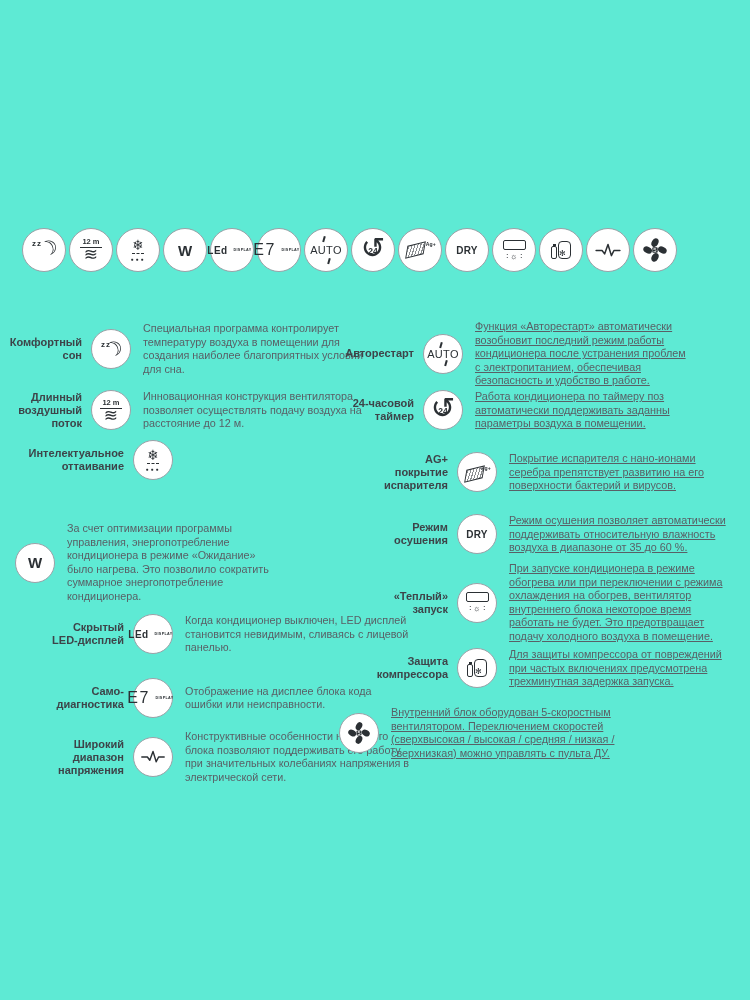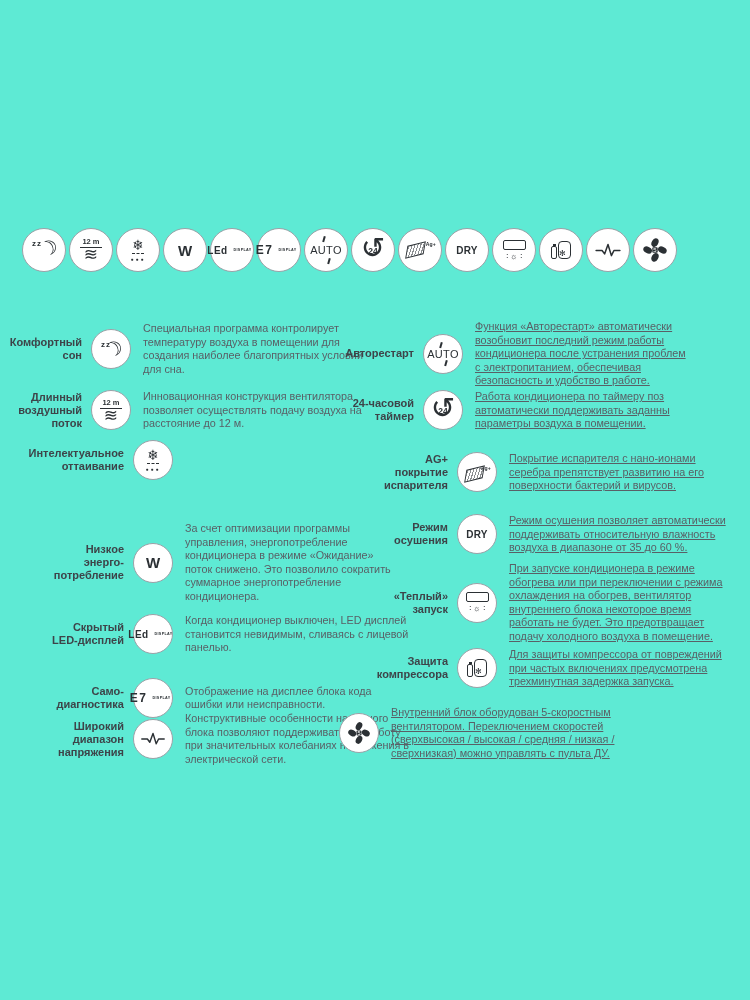--- a/index.html
+++ b/index.html
@@ -14,21 +14,21 @@
   .c44{width:44px;height:44px;}
   .c40{width:40px;height:40px;}
 
   .ic{display:flex;align-items:center;justify-content:center;color:inherit;}
   .col{flex-direction:row;}
   .ic b,.ic i{font-style:normal;display:block;}
 
   .tw{font-size:15px;font-weight:800;}
   .tdry{font-size:10px;font-weight:800;letter-spacing:.3px;}
   .tled{font-size:10px;font-weight:700;letter-spacing:.5px;}
-  .te7{font-size:12px;font-weight:700;letter-spacing:1.5px;}
+  .te7{font-size:16px;font-weight:400;letter-spacing:1.5px;}
   .tdisp{font-size:6px;font-weight:700;transform:scale(.62);letter-spacing:.5px;margin-top:-1px;}
   .tauto{font-size:11px;font-weight:400;letter-spacing:.3px;}
 
   .ic-sleep{position:relative;width:100%;height:100%;}
   .moon::before{content:"☽";position:absolute;right:7px;top:7px;font-size:20px;
                 font-weight:700;transform:rotate(-24deg);}
   .zz{position:absolute;left:9px;top:10px;font-size:8px;font-weight:800;letter-spacing:1px;}
 
   .ic-12m{flex-direction:column;justify-content:flex-end;}
   .t12{font-size:7.5px;font-weight:800;border-bottom:1px solid currentColor;padding:0 2px 1px;}
@@ -209,32 +209,29 @@
 оттаивание</div>
     <div class="circle c40">
       <span class="ic ic-defrost">
           <i class="snow"></i>
           <i class="drops"></i>
         </span>
     </div>
   </div>
 
   <div class="frow" style="top:522px;left:6px">
-    <div class="f-label">Низкое
-энерго-
-потребление</div>
     <div class="circle c40">
       <span class="ic">
           <b class="tw">W</b>
         </span>
     </div>
     <div class="f-desc dl">За счет оптимизации программы
 управления, энергопотребление
 кондиционера в режиме «Ожидание»
-поток снижено. Это позволило сократить
+было нагрева. Это позволило сократить
 суммарное энергопотребление
 кондиционера.</div>
   </div>
 
   <div class="frow" style="top:614px;left:6px">
     <div class="f-label">Скрытый
 LED-дисплей</div>
     <div class="circle c40">
       <span class="ic col">
           <b class="tled">LEd</b>
@@ -252,21 +249,21 @@
     <div class="circle c40">
       <span class="ic col">
           <b class="te7">E7</b>
           <b class="tdisp">DISPLAY</b>
         </span>
     </div>
     <div class="f-desc dl">Отображение на дисплее блока кода
 ошибки или неисправности.</div>
   </div>
 
-  <div class="frow" style="top:712px;left:6px">
+  <div class="frow" style="top:730px;left:6px">
     <div class="f-label">Широкий
 диапазон
 напряжения</div>
     <div class="circle c40">
       <svg viewBox="0 0 30 20" width="24" height="16">
           <polyline points="1,10 8,10 11,14 15,3 19,16 22,10 29,10" fill="none" stroke="#2b3034" stroke-width="1.8" stroke-linecap="round" stroke-linejoin="round"></polyline>
         </svg>
     </div>
     <div class="f-desc dl">Конструктивные особенности наружного
 блока позволяют поддерживать его работу

